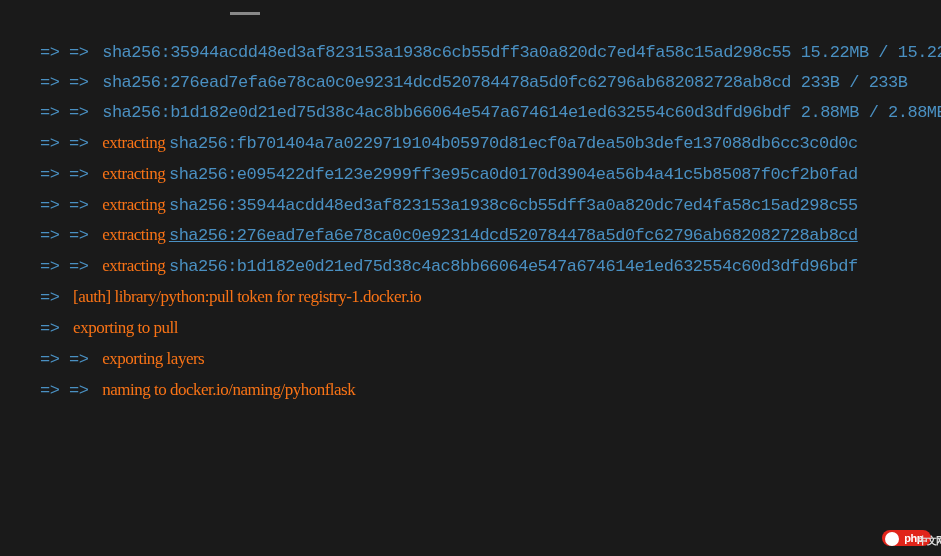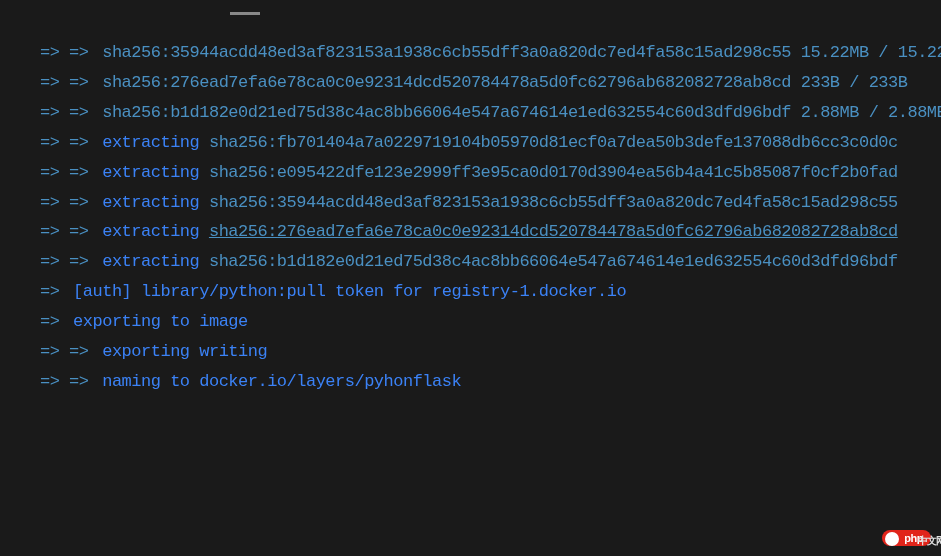--- a/index.html
+++ b/index.html
@@ -28,21 +28,22 @@
     .line {
       color: #4a90c2;
       line-height: 1.76;
       white-space: nowrap;
     }
     .line .arrow {
       color: #4a90c2;
       margin-right: 4px;
     }
     .line .white {
-      color: #3b82f6;
+      color: #f97316;
+      font-family: Liberation Serif, serif;
     }
     .underlined {
       text-decoration: underline;
       text-decoration-color: #4a90c2;
     }
     .badge {
       position: absolute;
       bottom: 10px;
       right: 10px;
       background: #e1251b;
@@ -80,21 +81,21 @@
 <div class="terminal" id="terminal">
     <div class="line"><span class="arrow">=&gt; =&gt; </span><span>sha256:35944acdd48ed3af823153a1938c6cb55dff3a0a820dc7ed4fa58c15ad298c55 15.22MB / 15.22MB</span></div>
     <div class="line"><span class="arrow">=&gt; =&gt; </span><span>sha256:276ead7efa6e78ca0c0e92314dcd520784478a5d0fc62796ab682082728ab8cd 233B / 233B</span></div>
     <div class="line"><span class="arrow">=&gt; =&gt; </span><span>sha256:b1d182e0d21ed75d38c4ac8bb66064e547a674614e1ed632554c60d3dfd96bdf 2.88MB / 2.88MB</span></div>
     <div class="line"><span class="arrow">=&gt; =&gt; </span><span class="white">extracting </span><span>sha256:fb701404a7a0229719104b05970d81ecf0a7dea50b3defe137088db6cc3c0d0c</span></div>
     <div class="line"><span class="arrow">=&gt; =&gt; </span><span class="white">extracting </span><span>sha256:e095422dfe123e2999ff3e95ca0d0170d3904ea56b4a41c5b85087f0cf2b0fad</span></div>
     <div class="line"><span class="arrow">=&gt; =&gt; </span><span class="white">extracting </span><span>sha256:35944acdd48ed3af823153a1938c6cb55dff3a0a820dc7ed4fa58c15ad298c55</span></div>
     <div class="line"><span class="arrow">=&gt; =&gt; </span><span class="white">extracting </span><span class="underlined">sha256:276ead7efa6e78ca0c0e92314dcd520784478a5d0fc62796ab682082728ab8cd</span></div>
     <div class="line"><span class="arrow">=&gt; =&gt; </span><span class="white">extracting </span><span>sha256:b1d182e0d21ed75d38c4ac8bb66064e547a674614e1ed632554c60d3dfd96bdf</span></div>
     <div class="line"><span class="arrow">=&gt; </span><span class="white">[auth] library/python:pull token for registry-1.docker.io</span></div>
-    <div class="line"><span class="arrow">=&gt; </span><span class="white">exporting to image</span></div>
-    <div class="line"><span class="arrow">=&gt; =&gt; </span><span class="white">exporting writing</span></div>
-    <div class="line"><span class="arrow">=&gt; =&gt; </span><span class="white">naming to docker.io/layers/pyhonflask</span></div>
+    <div class="line"><span class="arrow">=&gt; </span><span class="white">exporting to pull</span></div>
+    <div class="line"><span class="arrow">=&gt; =&gt; </span><span class="white">exporting layers</span></div>
+    <div class="line"><span class="arrow">=&gt; =&gt; </span><span class="white">naming to docker.io/naming/pyhonflask</span></div>
   </div>
 
 <div class="badge">
   <span>php</span>
   <span class="tail">中文网</span>
 </div>
 
 </body></html>

